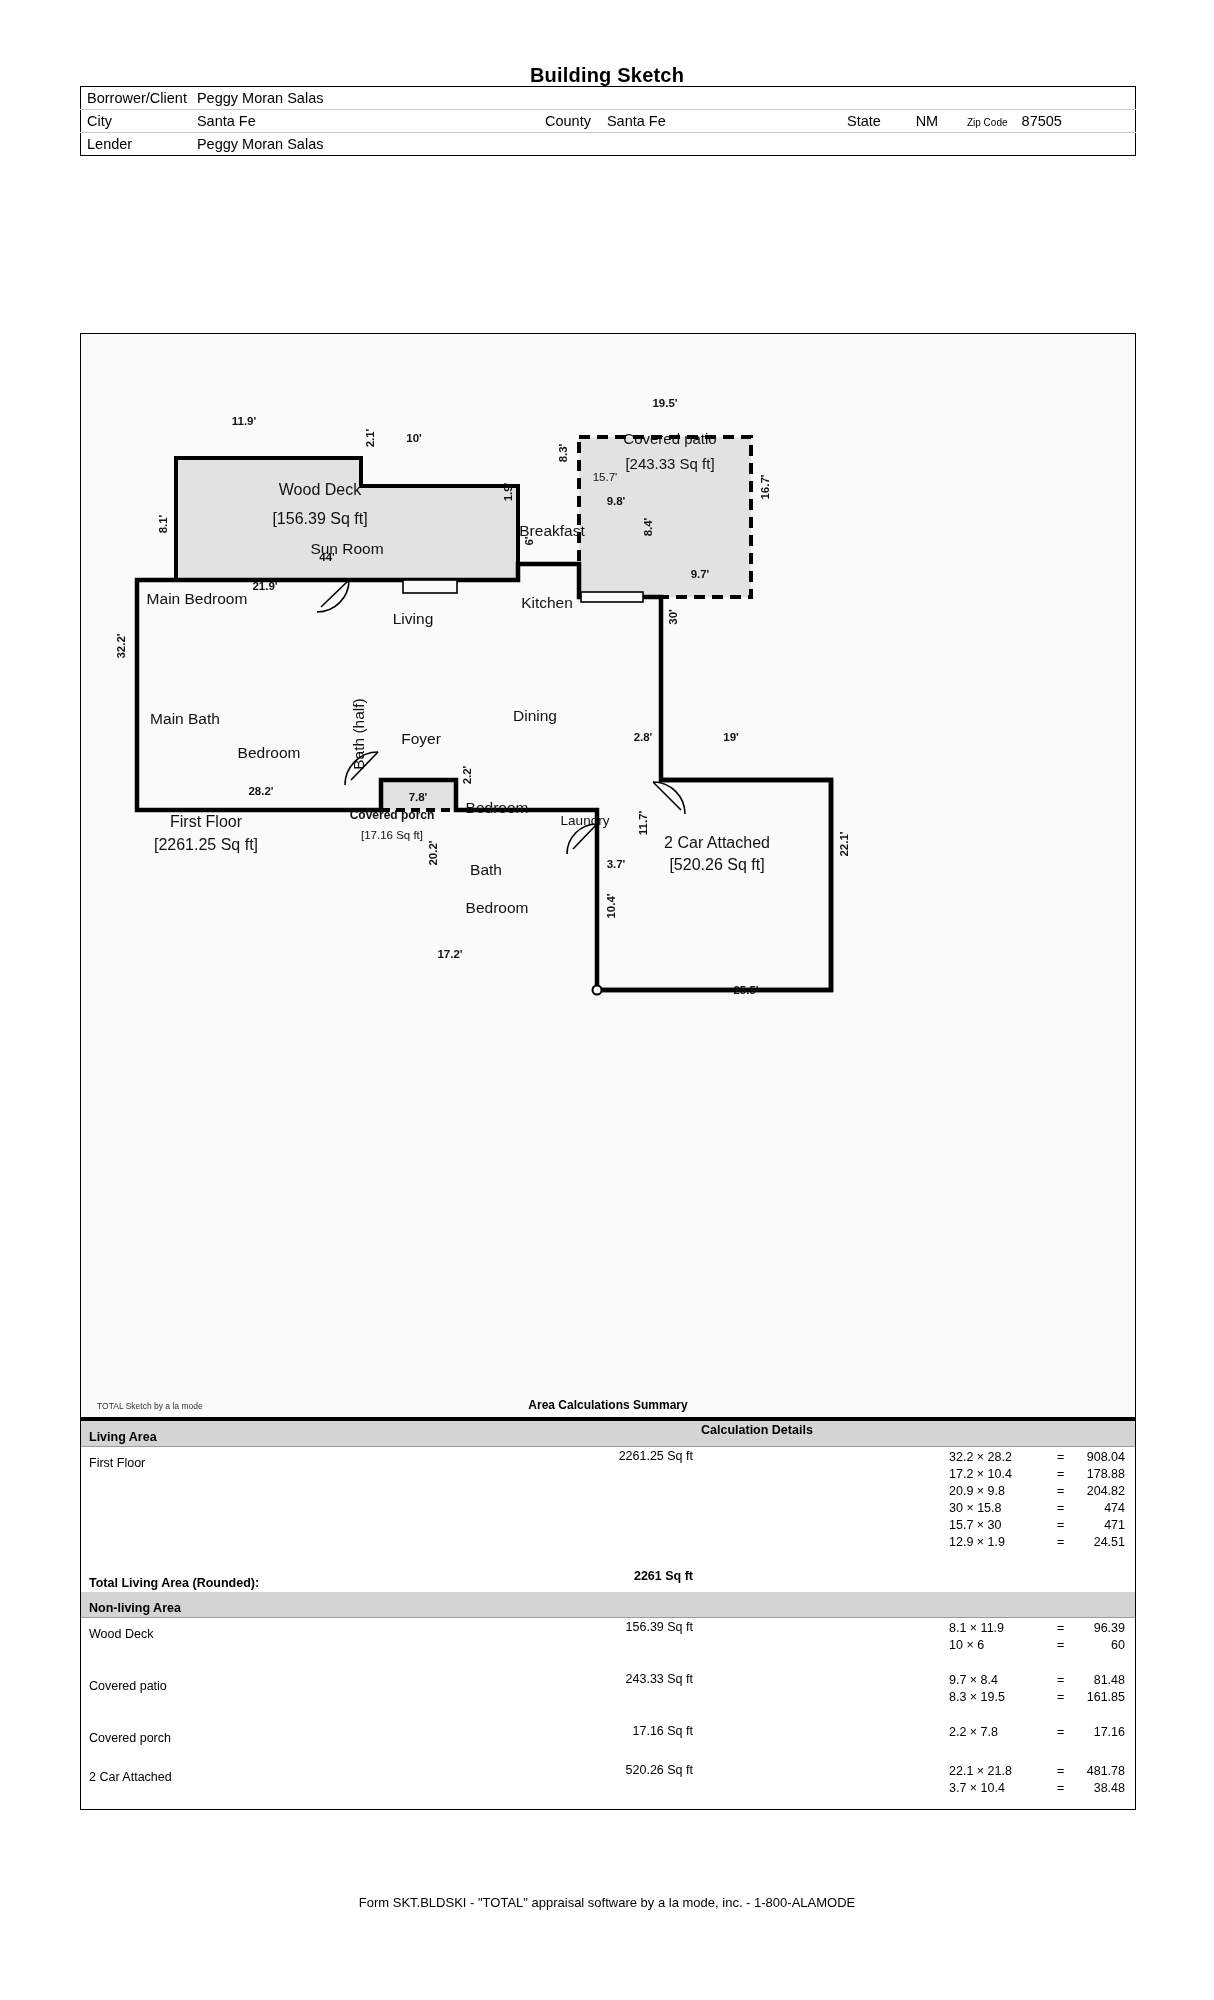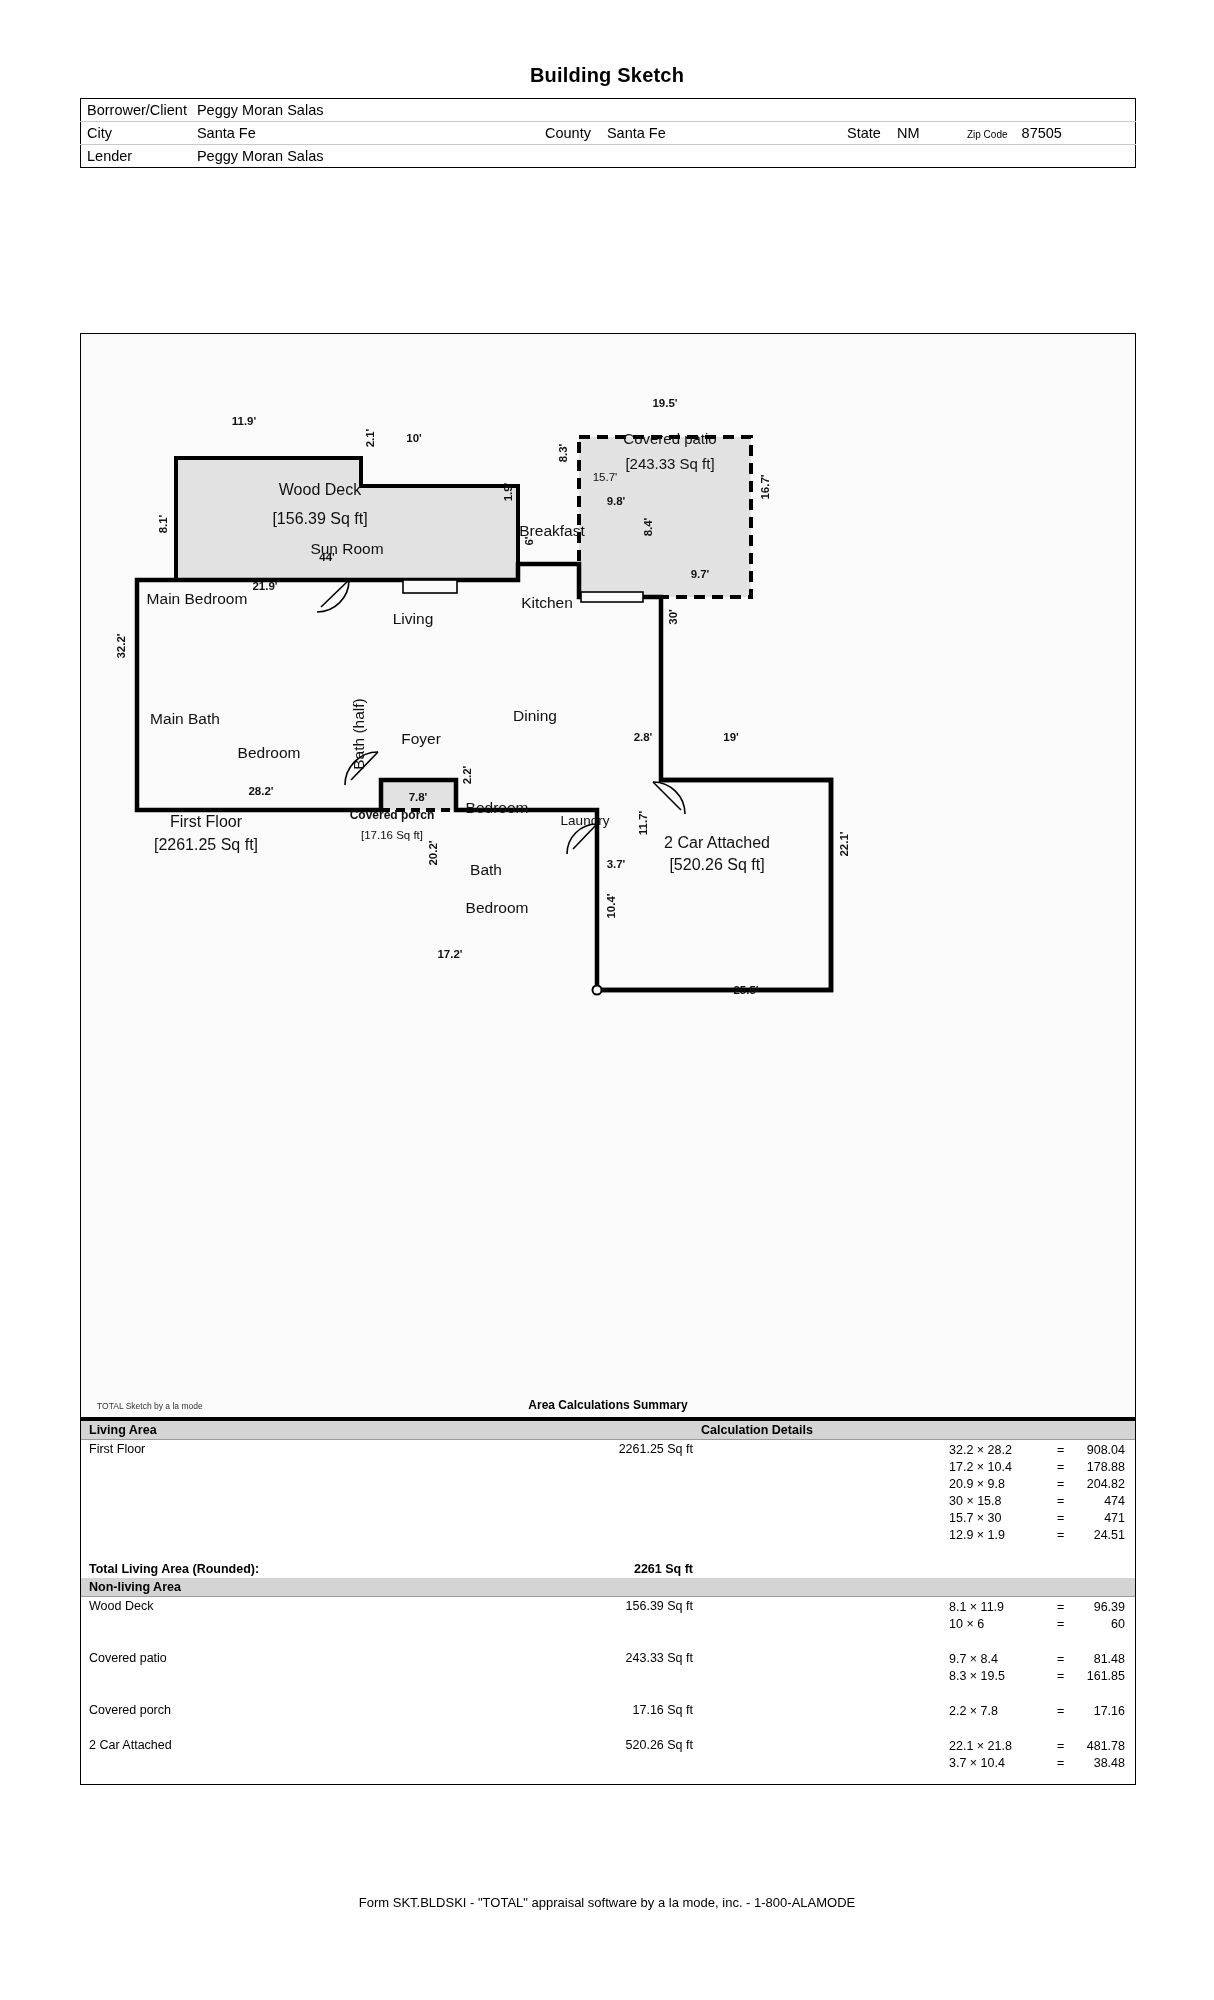--- a/index.html
+++ b/index.html
@@ -25,21 +25,21 @@
     text-align: center;
     font-size: 20px;
     font-weight: bold;
     letter-spacing: .2px;
   }
 
   
   #header-table {
     position: absolute;
     left: 80px;
-    top: 98px;
+    top: 86px;
     width: 1056px;
     border: 1.6px solid #000;
     border-collapse: collapse;
     background: #fff;
   }
   #header-table td {
     border-bottom: 1px solid #c9c9c9;
     padding: 0;
     height: 22px;
     vertical-align: middle;
@@ -124,21 +124,21 @@
     display: flex;
     align-items: flex-start;
     font-size: 12.5px;
     min-height: 17px;
   }
   .calc-section {
     background: #d4d4d4;
     font-weight: bold;
     border-bottom: 1px solid #9a9a9a;
   }
-  .calc-c1 { width: 360px; padding: 2px 0 2px 8px; box-sizing: border-box; }
+  .calc-c1 { width: 360px; padding: 9px 0 2px 8px; box-sizing: border-box; }
   .calc-c2 { width: 260px; padding: 2px 8px 2px 0; box-sizing: border-box; text-align: right;}
   .calc-c3 { flex: 1; padding: 2px 10px 2px 0; box-sizing: border-box; }
   .calc-details { text-align: right; }
   .calc-details .cd-line {
     display: block;
     font-size: 12.5px;
     line-height: 17px;
     font-variant-numeric: tabular-nums;
   }
   .cd-line .cd-expr { display:inline-block; width: 108px; text-align: left;}
@@ -168,21 +168,21 @@
     <td class="hdr-label" style="width:88px">Borrower/Client</td>
     <td class="hdr-value" colspan="5">Peggy Moran Salas</td>
   </tr>
   <tr>
     <td class="hdr-label">City</td>
     <td class="hdr-value" style="width:330px">Santa Fe</td>
     <td class="hdr-label lbl-right" style="width:58px">County</td>
     <td class="hdr-value" style="width:220px">Santa Fe</td>
     <td class="hdr-label lbl-right" style="width:48px">State</td>
     <td style="padding:0">
-      <span class="hdr-value" style="display:inline-block;width:60px;padding-left:10px;">NM</span>
+      <span class="hdr-value" style="display:inline-block;width:60px;padding-left:10px;text-align:center;">NM</span>
       <span class="hdr-label" style="display:inline-block;">Zip Code</span>
       <span class="hdr-value" style="display:inline-block;padding-left:12px;">87505</span>
     </td>
   </tr>
   <tr>
     <td class="hdr-label">Lender</td>
     <td class="hdr-value" colspan="5">Peggy Moran Salas</td>
   </tr>
 </tbody>
   </table>

